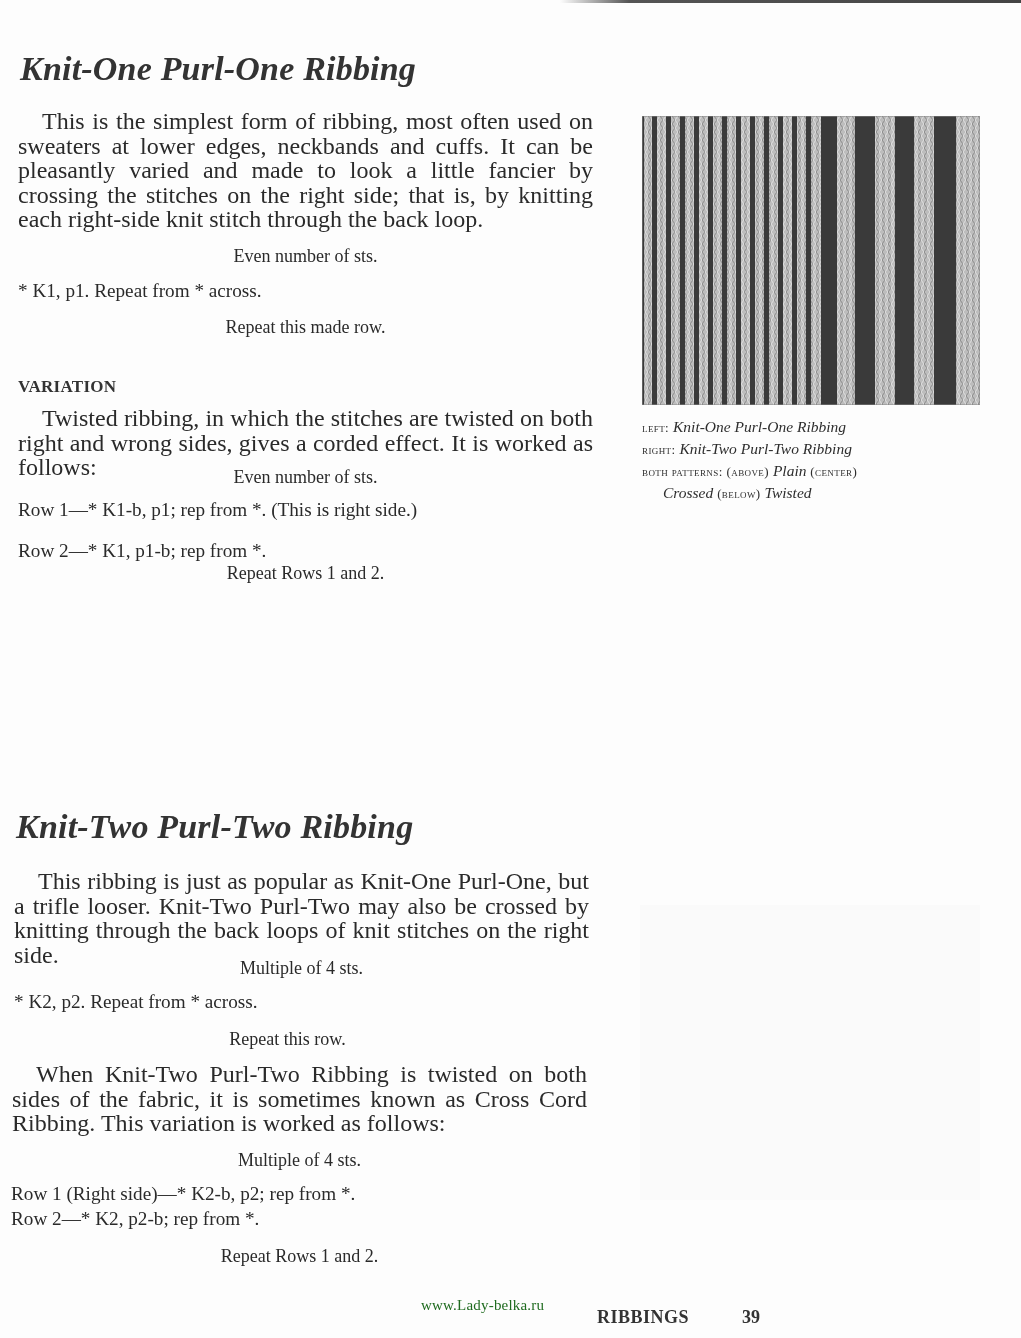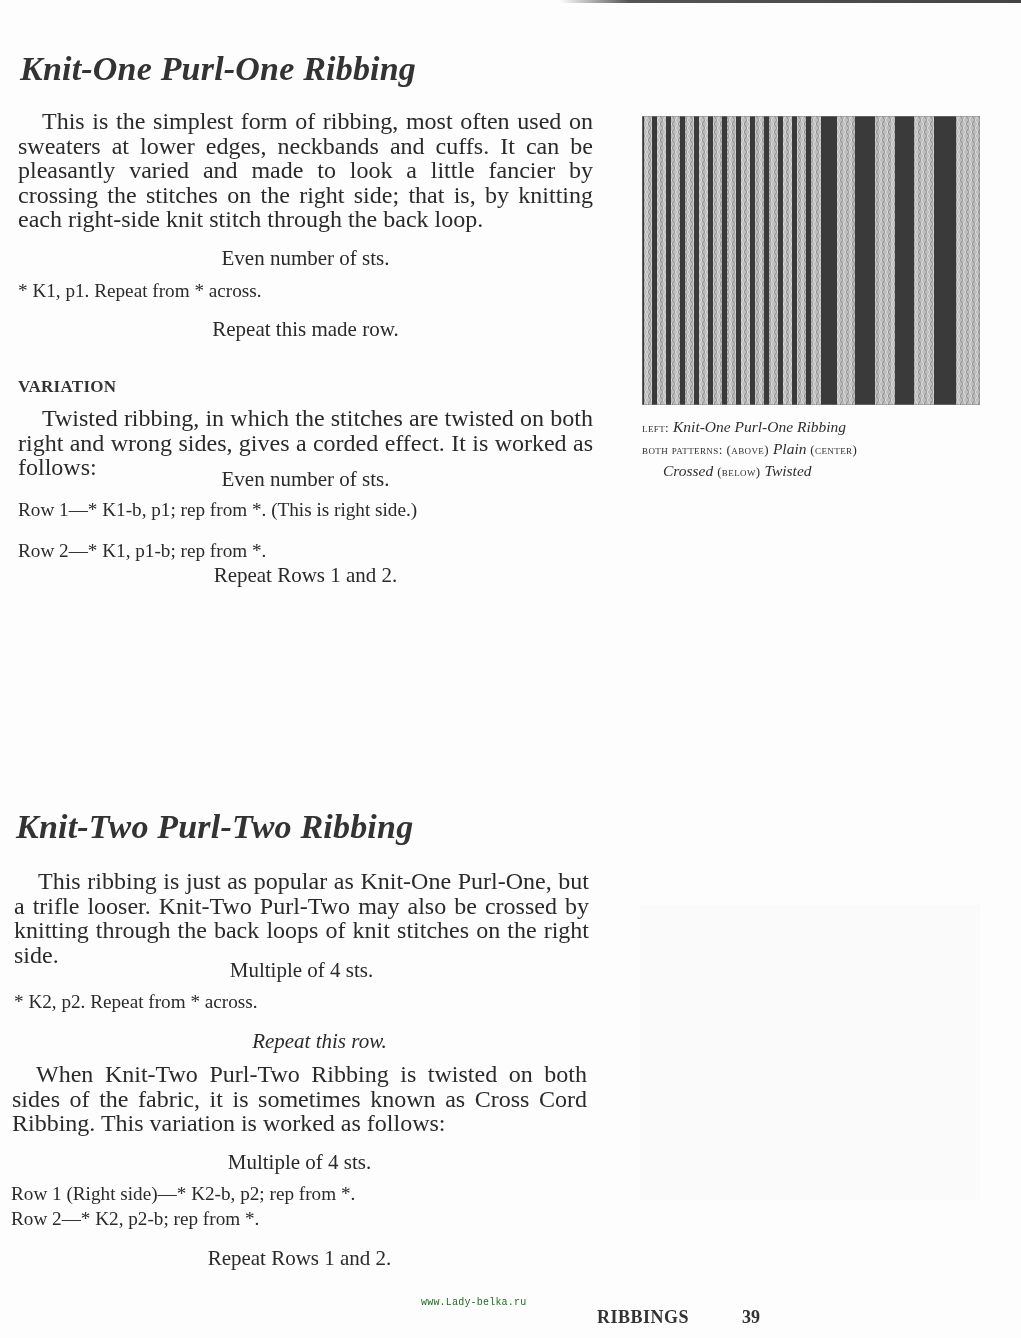--- a/index.html
+++ b/index.html
@@ -17,21 +17,21 @@
     .heading {
       font-family: "Liberation Serif", "DejaVu Serif", serif;
       font-style: italic; font-weight: bold;
       font-size: 34px; color: #333; letter-spacing: 0.2px;
       white-space: nowrap;
     }
     .para {
       font-size: 24px; line-height: 24.5px; text-align: justify;
       text-align-last: left; text-indent: 24px;
     }
-    .center-line { font-size: 21px; text-align: center; white-space: nowrap; }
+    .center-line { font-size: 18px; text-align: center; white-space: nowrap; }
     .line { font-size: 19.2px; white-space: nowrap; }
     .subhead { font-size: 17px; font-weight: bold; letter-spacing: 0.3px; color: #333; }
 
     
     .photo {
       position: absolute; left: 642px; top: 116px; width: 338px; height: 289px;
       overflow: hidden; background: #9a9a9a;
     }
     .photo svg { display: block; }
 
@@ -43,22 +43,22 @@
     .caption .it { font-style: italic; }
     .caption .indent { padding-left: 21px; }
 
     .blank-area {
       position: absolute; left: 640px; top: 905px; width: 340px; height: 295px;
       background: #fafafa;
     }
 
     .watermark {
       position: absolute; left: 421px; top: 1297px;
-      font-family: Liberation Mono, monospace;
-      font-size: 10px; color: #1f6b1f; letter-spacing: 0.2px;
+      font-family: Liberation Serif, serif;
+      font-size: 15px; color: #1f6b1f; letter-spacing: 0.2px;
     }
     .footer-section {
       position: absolute; left: 597px; top: 1307px;
       font-weight: bold; font-size: 18px; letter-spacing: 0.5px; color: #333;
     }
     .footer-page {
       position: absolute; left: 742px; top: 1307px;
       font-weight: bold; font-size: 18px; color: #333;
     }
   </style>
@@ -122,20 +122,24 @@
     <rect x="0" y="0" width="338" height="289" fill="none" stroke="#888" stroke-width="1"></rect>
   </svg>
 </div>
 
 <div class="caption">
   <div>
     <span class="sc">left:</span>
     <span class="it">Knit-One Purl-One Ribbing</span>
   </div>
   <div>
+    <span class="sc">right:</span>
+    <span class="it">Knit-Two Purl-Two Ribbing</span>
+  </div>
+  <div>
     <span class="sc">both patterns:</span>
     <span class="sc">(above)</span>
     <span class="it">Plain</span>
     <span class="sc">(center)</span>
   </div>
   <div class="indent">
     <span class="it">Crossed</span>
     <span class="sc">(below)</span>
     <span class="it">Twisted</span>
   </div>
@@ -144,21 +148,21 @@
 <div class="blank-area"></div>
 
 <h1 class="abs heading" style="left:16px; top:808px; margin:0;">Knit-Two Purl-Two Ribbing</h1>
 
 <p class="abs para" style="left:14px; top:869px; width:575px; margin:0;">This ribbing is just as popular as Knit-One Purl-One, but a trifle looser. Knit-Two Purl-Two may also be crossed by knitting through the back loops of knit stitches on the right side.</p>
 
 <div class="abs center-line" style="left:14px; top:958px; width:575px;">Multiple of 4 sts.</div>
 
 <div class="abs line" style="left:14px; top:991px;">* K2, p2. Repeat from * across.</div>
 
-<div class="abs center-line" style="left:32px; top:1029px; width:575px;font-style:italic;">Repeat this row.</div>
+<div class="abs center-line" style="left:0; top:1029px; width:575px;">Repeat this row.</div>
 
 <p class="abs para" style="left:12px; top:1062px; width:575px; margin:0;">When Knit-Two Purl-Two Ribbing is twisted on both sides of the fabric, it is sometimes known as Cross Cord Ribbing. This variation is worked as follows:</p>
 
 <div class="abs center-line" style="left:12px; top:1150px; width:575px;">Multiple of 4 sts.</div>
 
 <div class="abs line" style="left:11px; top:1183px;">Row 1 (Right side)—* K2-b, p2; rep from *.</div>
 <div class="abs line" style="left:11px; top:1208px;">Row 2—* K2, p2-b; rep from *.</div>
 
 <div class="abs center-line" style="left:12px; top:1246px; width:575px;">Repeat Rows 1 and 2.</div>
 

